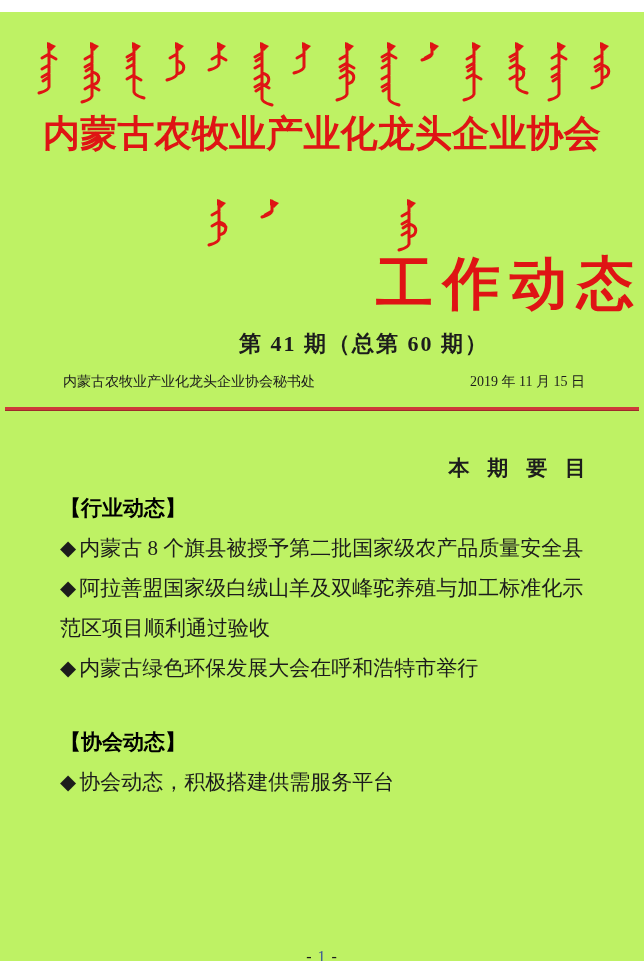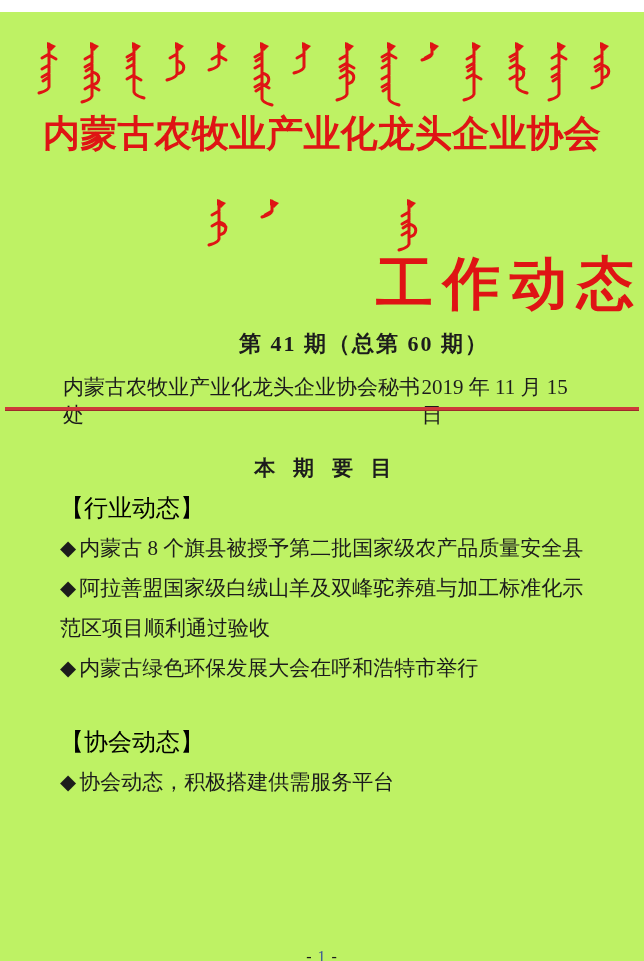--- a/index.html
+++ b/index.html
@@ -26,37 +26,37 @@
     font-size:57px;font-weight:bold;color:#DF1414;letter-spacing:10px;
     white-space:nowrap;
   }
   .issue-line{
     position:absolute;top:317px;left:0;width:100%;text-align:center;
     font-size:22px;font-weight:bold;letter-spacing:2px;padding-left:42px;
   }
   .pub-row{
     position:absolute;top:361px;left:63px;right:59px;
     display:flex;justify-content:space-between;align-items:baseline;
-    font-size:21px;
+    font-size:14px;
   }
   .red-rule{
     position:absolute;top:395px;left:5px;right:5px;height:2.5px;
     background:#CE3A3A;border-bottom:1.5px solid #9E2B2B;
   }
   .content{
     position:absolute;top:436px;left:60px;right:52px;
     font-size:21px;line-height:40px;
   }
   .contents-heading{
-    text-align:center;font-weight:bold;letter-spacing:6px;
+    text-align:right;font-weight:bold;letter-spacing:6px;
     font-family:"Liberation Sans","DejaVu Sans",sans-serif;
     font-size:21px;
   }
   .sec-heading{
-    font-weight:normal;font-size:24px;
+    font-weight:bold;font-size:21px;
     font-family:"Liberation Sans","DejaVu Sans",sans-serif;
     color:#000;
   }
   .sec-heading.second{margin-top:34px;}
   .item{margin:0;}
   .bullet{margin-right:3px;}
   .bullet.sp{margin-right:10px;}
   .page-num{
     position:absolute;top:936px;left:0;width:100%;text-align:center;
     font-size:16px;letter-spacing:1px;

